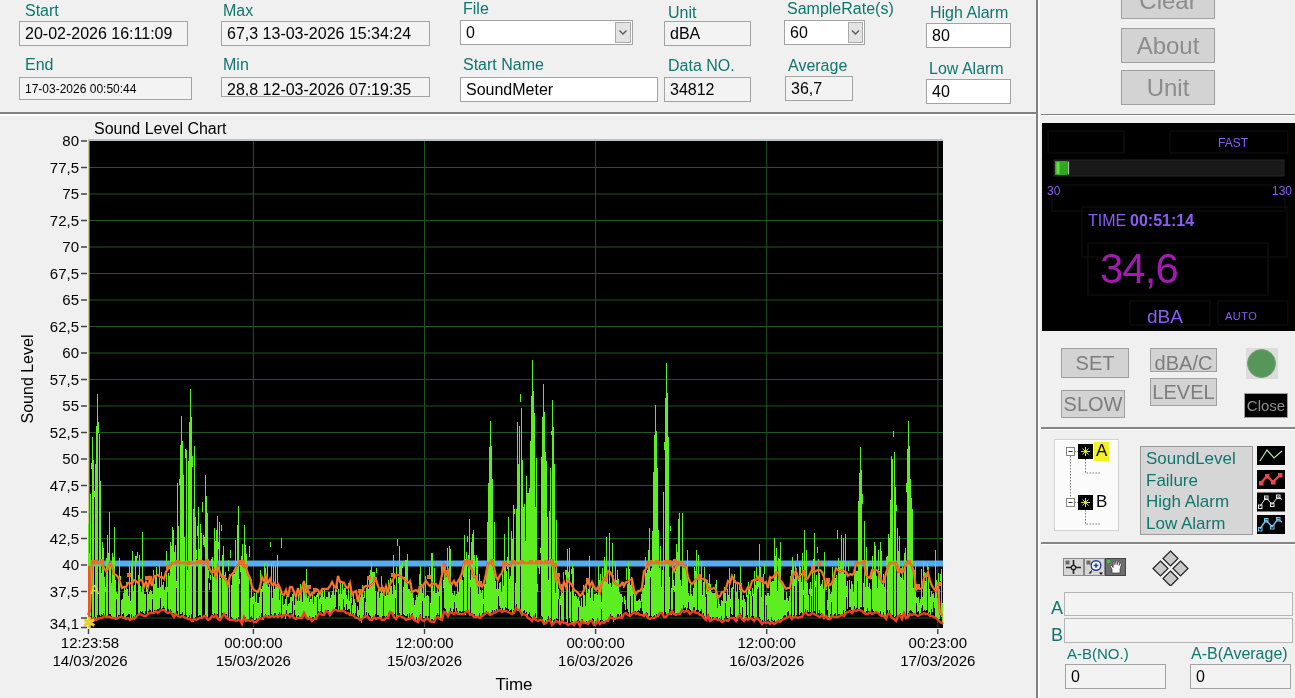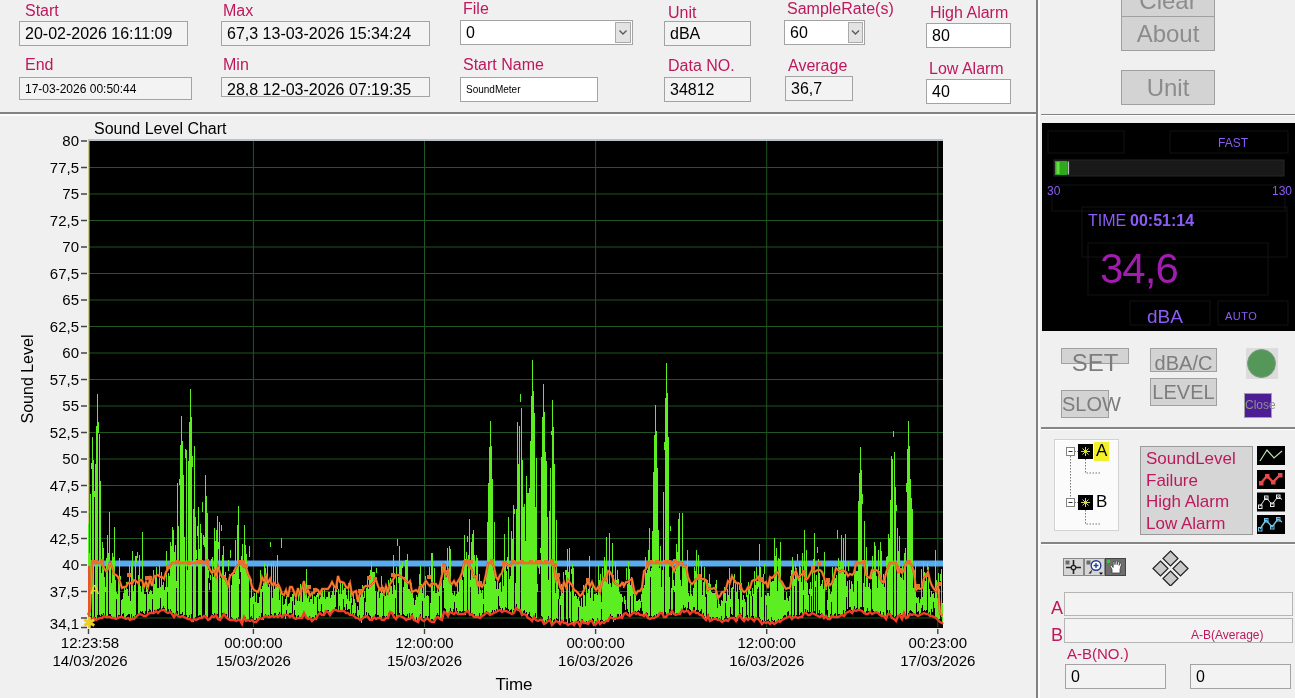--- a/index.html
+++ b/index.html
@@ -1,15 +1,15 @@
 <!DOCTYPE html>
 <html><head><meta charset="utf-8"><title>SoundMeter</title><style>
 *{margin:0;padding:0;box-sizing:border-box}
 html,body{width:1295px;height:698px;background:#f0f0f0;font-family:"Liberation Sans",sans-serif;overflow:hidden}
-.lbl{position:absolute;color:#be185d;white-space:nowrap}
+.lbl{position:absolute;color:#0f766e;white-space:nowrap}
 .tb{position:absolute;background:#f3f3f3;border:1px solid #a3a3a3;color:#000;padding:2px 0 16px 5px;white-space:nowrap;overflow:hidden;line-height:19px}
 .tbw{background:#fff}
 .btn{position:absolute;background:#d3d3d3;border:1px solid #a0a0a0;color:#8c8c8c;text-align:center}
 .grv-h{position:absolute;border-top:2px solid #828282;border-bottom:2px solid #fdfdfd;height:4px}
 .grv-v{position:absolute;border-left:2px solid #828282;border-right:2px solid #fdfdfd;width:4px}
 .gtxt{position:absolute;color:#8b5cf6;white-space:nowrap}
 svg{position:absolute;left:0;top:0}
 </style></head><body>
 
 <div class="lbl" style="left:25px;top:3px;font-size:16px;line-height:16px">Start</div>
@@ -24,35 +24,35 @@
 <div class="lbl" style="left:788px;top:58px;font-size:16px;line-height:16px">Average</div>
 <div class="lbl" style="left:930px;top:5px;font-size:16px;line-height:16px">High Alarm</div>
 <div class="lbl" style="left:929px;top:61px;font-size:16px;line-height:16px">Low Alarm</div>
 <div class="tb" style="left:19px;top:21px;width:169px;height:25px;font-size:16px">20-02-2026 16:11:09</div>
 <div class="tb" style="left:19px;top:77px;width:173px;height:23px;font-size:12px">17-03-2026 00:50:44</div>
 <div class="tb" style="left:221px;top:21px;width:209px;height:25px;font-size:16px">67,3 13-03-2026 15:34:24</div>
 <div class="tb" style="left:221px;top:77px;width:209px;height:19px;font-size:16px">28,8 12-03-2026 07:19:35</div>
 <div class="tb" style="left:664px;top:21px;width:87px;height:25px;font-size:16px">dBA</div>
 <div class="tb" style="left:664px;top:77px;width:87px;height:25px;font-size:16px">34812</div>
 <div class="tb" style="left:785px;top:76px;width:68px;height:25px;font-size:16px">36,7</div>
-<div class="tb tbw" style="left:460px;top:77px;width:138px;height:25px;font-size:10px">SoundMeter</div>
+<div class="tb tbw" style="left:460px;top:77px;width:198px;height:25px;font-size:16px">SoundMeter</div>
 <div class="tb tbw" style="left:926px;top:23px;width:85px;height:25px;font-size:16px">80</div>
 <div class="tb tbw" style="left:926px;top:79px;width:85px;height:25px;font-size:16px">40</div>
 <div class="tb tbw" style="left:460px;top:20px;width:173px;height:25px;font-size:16px">0</div>
 <div style="position:absolute;left:615px;top:22px;width:16px;height:21px;background:#e3e3e3;border:1px solid #abaaaa"></div>
 <svg width="16" height="21" viewBox="0 0 16 21" style="left:615px;top:22px">
     <polyline points="4.5,8.5 8,12 11.5,8.5" fill="none" stroke="#5a5a5a" stroke-width="1.4"></polyline>
   </svg>
 <div class="tb tbw" style="left:784px;top:20px;width:81px;height:25px;font-size:16px">60</div>
 <div style="position:absolute;left:848px;top:22px;width:15px;height:21px;background:#e3e3e3;border:1px solid #abaaaa"></div>
 <svg width="15" height="21" viewBox="0 0 15 21" style="left:848px;top:22px">
     <polyline points="4,8.5 7.5,12 11,8.5" fill="none" stroke="#5a5a5a" stroke-width="1.4"></polyline>
   </svg>
 <div class="btn" style="left:1121px;top:-16px;width:94px;height:35px;font-size:24px;line-height:32px">Clear</div>
-<div class="btn" style="left:1121px;top:16px;width:94px;height:35px;font-size:24px;line-height:33px">About</div>
+<div class="btn" style="left:1121px;top:28px;width:94px;height:35px;font-size:24px;line-height:33px">About</div>
 <div class="btn" style="left:1121px;top:70px;width:94px;height:35px;font-size:24px;line-height:33px">Unit</div>
 <div class="grv-h" style="left:0;top:112px;width:1037px"></div>
 <div style="position:absolute;left:1041px;top:114px;width:254px;height:0;border-top:1px solid #828282;border-bottom:1px solid #fdfdfd"></div>
 <div class="grv-v" style="left:1036px;top:0;height:698px"></div>
 <div style="position:absolute;left:1041px;top:427px;width:254px;height:0;border-top:2px solid #858585;border-bottom:1px solid #fdfdfd"></div>
 <div style="position:absolute;left:1041px;top:542px;width:254px;height:0;border-top:2px solid #858585;border-bottom:1px solid #fdfdfd"></div>
 <svg width="1037" height="582" viewBox="0 116 1037 582" style="top:116px">
 <rect x="88" y="139" width="855" height="489" fill="#000000"></rect>
 <rect x="88" y="139" width="855" height="2" fill="#b7c2cb"></rect>
 <path d="M89,167.5H943M89,194.0H943M89,220.5H943M89,247.0H943M89,273.5H943M89,300.0H943M89,326.5H943M89,353.0H943M89,379.5H943M89,406.0H943M89,432.5H943M89,459.0H943M89,485.5H943M89,512.0H943M89,538.5H943M89,565.0H943M89,591.5H943M89,618.0H943" stroke="#215521" stroke-width="1" fill="none"></path>
@@ -123,27 +123,27 @@
 <rect x="25.5" y="38.5" width="1.6" height="13" fill="#b9b9b9"></rect>
 </svg>
 <div class="gtxt" style="left:1218px;top:136px;font-size:12px">FAST</div>
 <div class="gtxt" style="left:1047px;top:184px;font-size:12px">30</div>
 <div class="gtxt" style="left:1272px;top:184px;font-size:12px">130</div>
 <div class="gtxt" style="left:1088px;top:212px;font-size:16px">TIME</div>
 <div class="gtxt" style="left:1130px;top:212px;font-size:16px;font-weight:bold">00:51:14</div>
 <div class="gtxt" style="left:1100px;top:245px;font-size:42px;font-weight:normal;letter-spacing:-1px;color:#a21caf">34,6</div>
 <div class="gtxt" style="left:1147px;top:306px;font-size:19px">dBA</div>
 <div class="gtxt" style="left:1225px;top:310px;font-size:11px;letter-spacing:0.5px">AUTO</div>
-<div class="btn" style="left:1061px;top:348px;width:68px;height:16px;font-size:24px;line-height:28px;color:#7d7d7d">SET</div>
+<div class="btn" style="left:1061px;top:348px;width:68px;height:30px;font-size:20px;line-height:28px;color:#7d7d7d">SET</div>
 <div class="btn" style="left:1150px;top:348px;width:67px;height:24px;font-size:20px;line-height:28px;color:#7d7d7d">dBA/C</div>
 <div style="position:absolute;left:1246px;top:348px;width:32px;height:31px;background:#dcdcdc"></div>
 <div style="position:absolute;left:1247px;top:349px;width:29px;height:29px;border-radius:50%;background:#549759;border:1px solid #7e9c80"></div>
-<div class="btn" style="left:1061px;top:390px;width:48px;height:28px;font-size:20px;line-height:26px;color:#7d7d7d">SLOW</div>
+<div class="btn" style="left:1061px;top:390px;width:64px;height:28px;font-size:20px;line-height:26px;color:#7d7d7d">SLOW</div>
 <div class="btn" style="left:1150px;top:378px;width:67px;height:28px;font-size:20px;line-height:26px;color:#7d7d7d">LEVEL</div>
-<div class="btn" style="left:1244px;top:393px;width:28px;height:25px;font-size:12px;line-height:23px;background:#4c1d95;color:#909090">Close</div>
+<div class="btn" style="left:1244px;top:393px;width:44px;height:25px;font-size:15px;line-height:23px;background:#000000;color:#909090">Close</div>
 <div style="position:absolute;left:1054px;top:439px;width:65px;height:92px;background:#fbfbfb;border:1px solid #d2d2d2;box-shadow:1px 1px 0 #ffffff inset"></div>
 <svg width="70" height="96" viewBox="0 0 70 96" style="left:1054px;top:439px">
 <rect x="12.5" y="8.5" width="8" height="8" fill="#fff" stroke="#848484"></rect>
     <path d="M14.5,12.5h4" stroke="#333" stroke-width="1"></path>
     <path d="M21,12.5h3" stroke="#777" stroke-width="1" stroke-dasharray="1,1"></path>
     <rect x="24" y="5" width="15" height="15" fill="#000"></rect>
     <path d="M27.0,12.5h9M31.5,8.0v9M28.5,9.5l6,6M28.5,15.5l6,-6" stroke="#d6de2f" stroke-width="1"></path>
     <rect x="40" y="3" width="15" height="19" fill="#f3ef2a"></rect>
     <text x="42" y="17" font-size="17" fill="#000">A</text>
     <path d="M31.5,20v14h16" stroke="#777" stroke-width="1" stroke-dasharray="1.5,1.5" fill="none"></path>
@@ -202,14 +202,14 @@
 <polygon points="19.5,1 27,8.5 19.5,16 12,8.5" fill="#c9c9c9" stroke="#222" stroke-width="1.2"></polygon>
 <polygon points="9.5,11 17,18.5 9.5,26 2,18.5" fill="#c9c9c9" stroke="#222" stroke-width="1.2"></polygon>
 <polygon points="29.5,11 37,18.5 29.5,26 22,18.5" fill="#c9c9c9" stroke="#222" stroke-width="1.2"></polygon>
 <polygon points="19.5,21 27,28.5 19.5,36 12,28.5" fill="#c9c9c9" stroke="#222" stroke-width="1.2"></polygon>
 </svg>
 <div class="lbl" style="left:1051px;top:599px;font-size:18px;line-height:18px">A</div>
 <div class="lbl" style="left:1051px;top:626px;font-size:18px;line-height:18px">B</div>
 <div class="tb" style="left:1064px;top:592px;width:229px;height:24px;background:#f3f3f3;border-color:#b5b5b5"></div>
 <div class="tb" style="left:1064px;top:618px;width:229px;height:25px;background:#f3f3f3;border-color:#b5b5b5"></div>
 <div class="lbl" style="left:1067px;top:646px;font-size:15px;line-height:15px">A-B(NO.)</div>
-<div class="lbl" style="left:1191px;top:628px;font-size:12px;line-height:15px">A-B(Average)</div>
+<div class="lbl" style="left:1191px;top:646px;font-size:16px;line-height:15px">A-B(Average)</div>
 <div class="tb" style="left:1065px;top:664px;width:101px;height:25px;font-size:16px">0</div>
 <div class="tb" style="left:1190px;top:664px;width:101px;height:25px;font-size:16px">0</div>
 </body></html>

